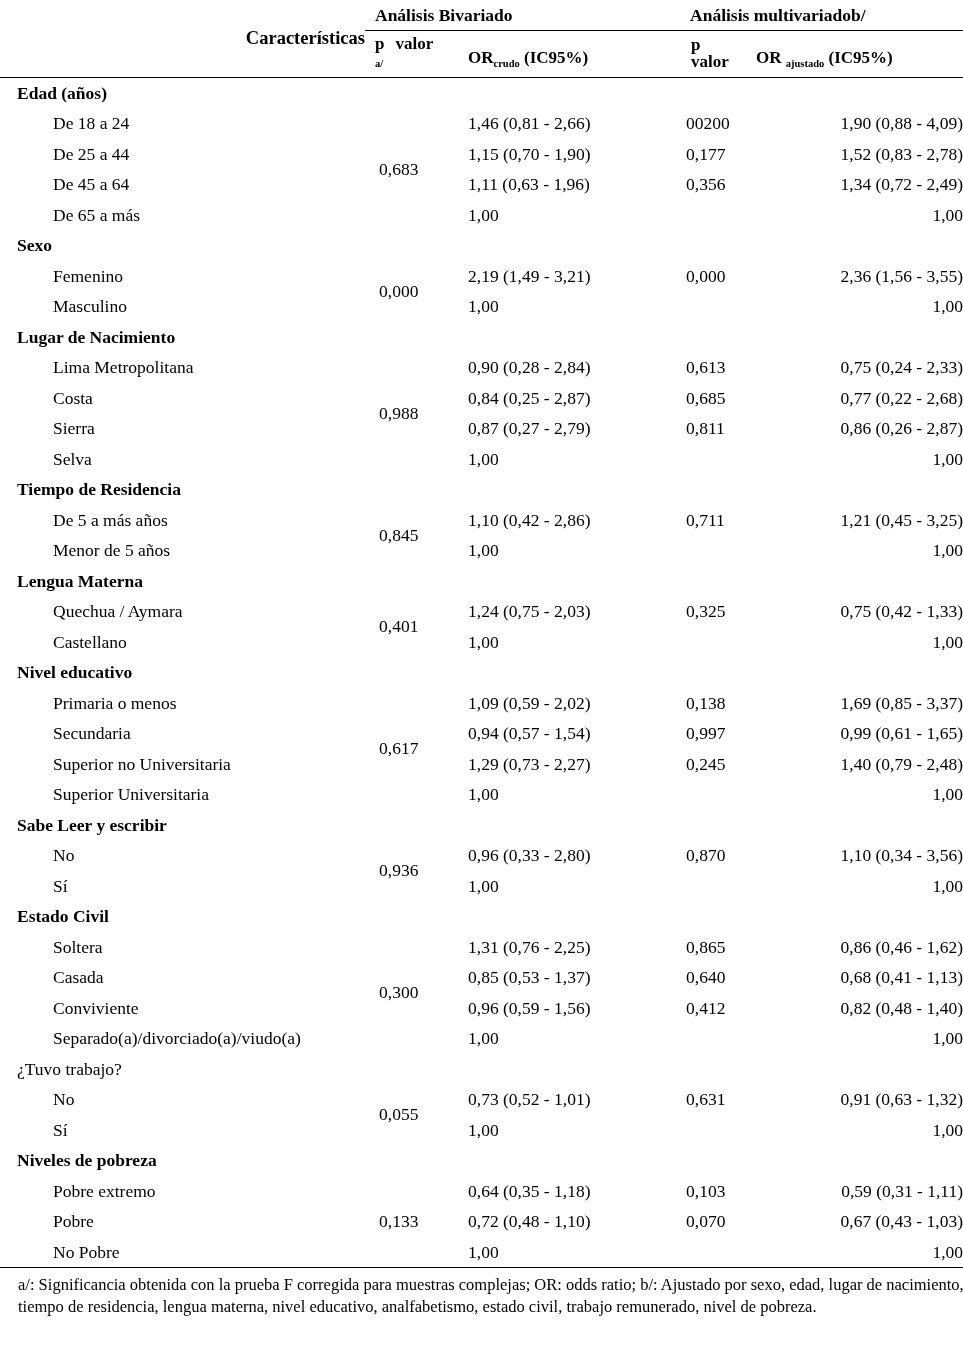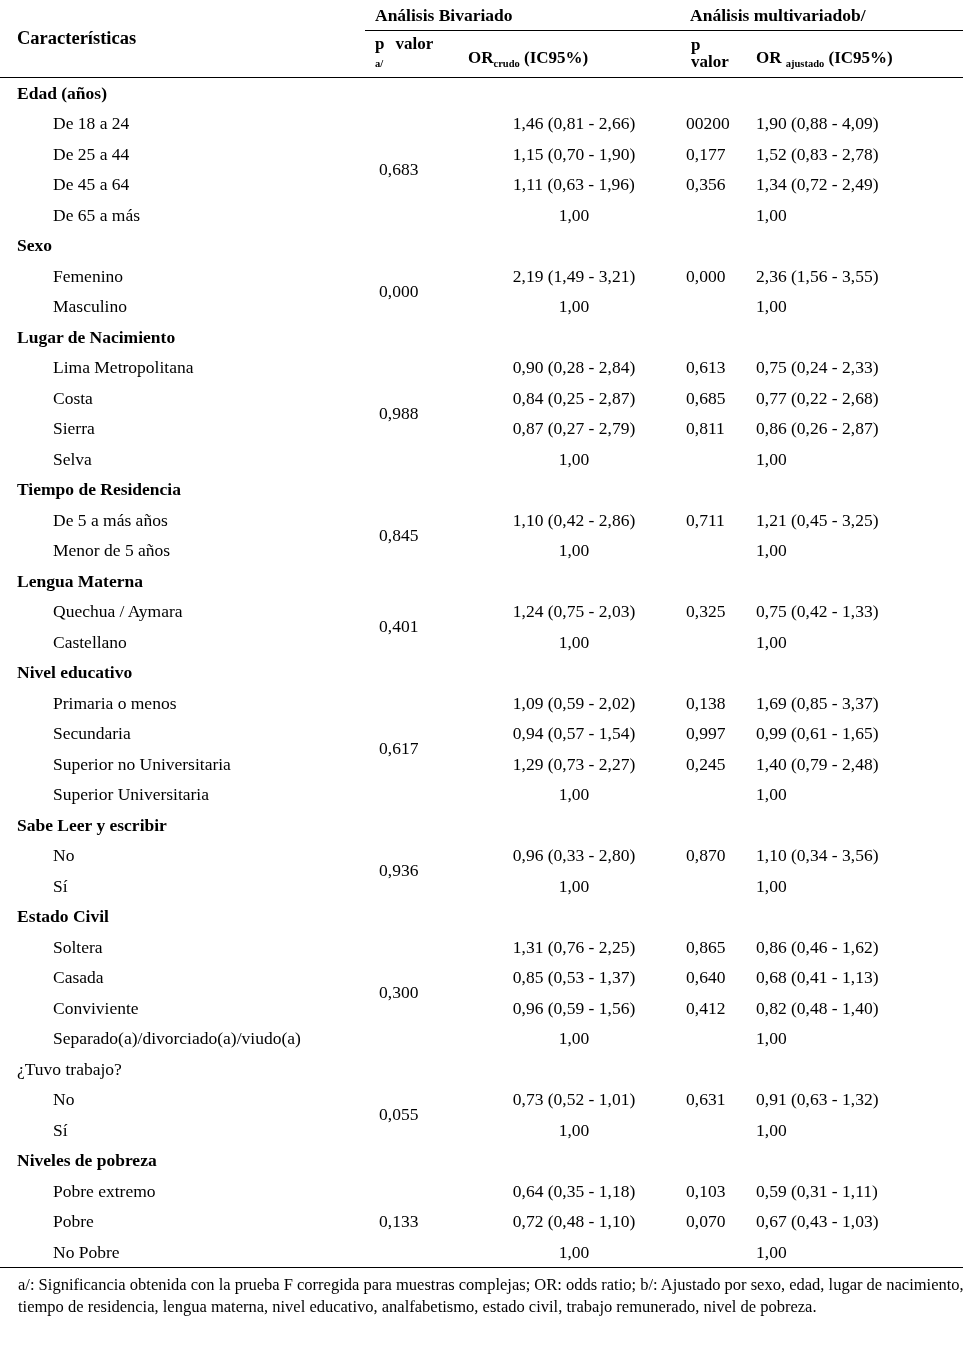--- a/index.html
+++ b/index.html
@@ -49,20 +49,21 @@
   }
   .rule-span {
     border-bottom: 1.6px solid #000;
   }
   .char-head {
     font-weight: bold;
     font-size: 18.5px;
     padding-left: 17px;
     vertical-align: middle;
     white-space: nowrap;
+    text-align: right;
   }
   .subhead {
     font-weight: bold;
     font-size: 17px;
     padding: 4px 0 7px 0;
     line-height: 1.02;
     vertical-align: bottom;
   }
   .subhead .sub {
     font-size: 10.5px;
@@ -105,31 +106,31 @@
     padding-left: 53px;
     white-space: nowrap;
   }
 
   .pv-bi {
     text-align: left;
     padding-left: 14px;
     white-space: nowrap;
   }
   .or-bi {
-    text-align: center;
+    text-align: left;
     padding-left: 8px;
     white-space: nowrap;
   }
   .pv-mu {
     text-align: left;
     padding-left: 6px;
     white-space: nowrap;
   }
   .or-mu {
-    text-align: left;
+    text-align: right;
     padding-left: 6px;
     white-space: nowrap;
   }
 
   
   .foot-rule {
     border-top: 1.7px solid #000;
     width: 963px;
   }
   .footnote {

